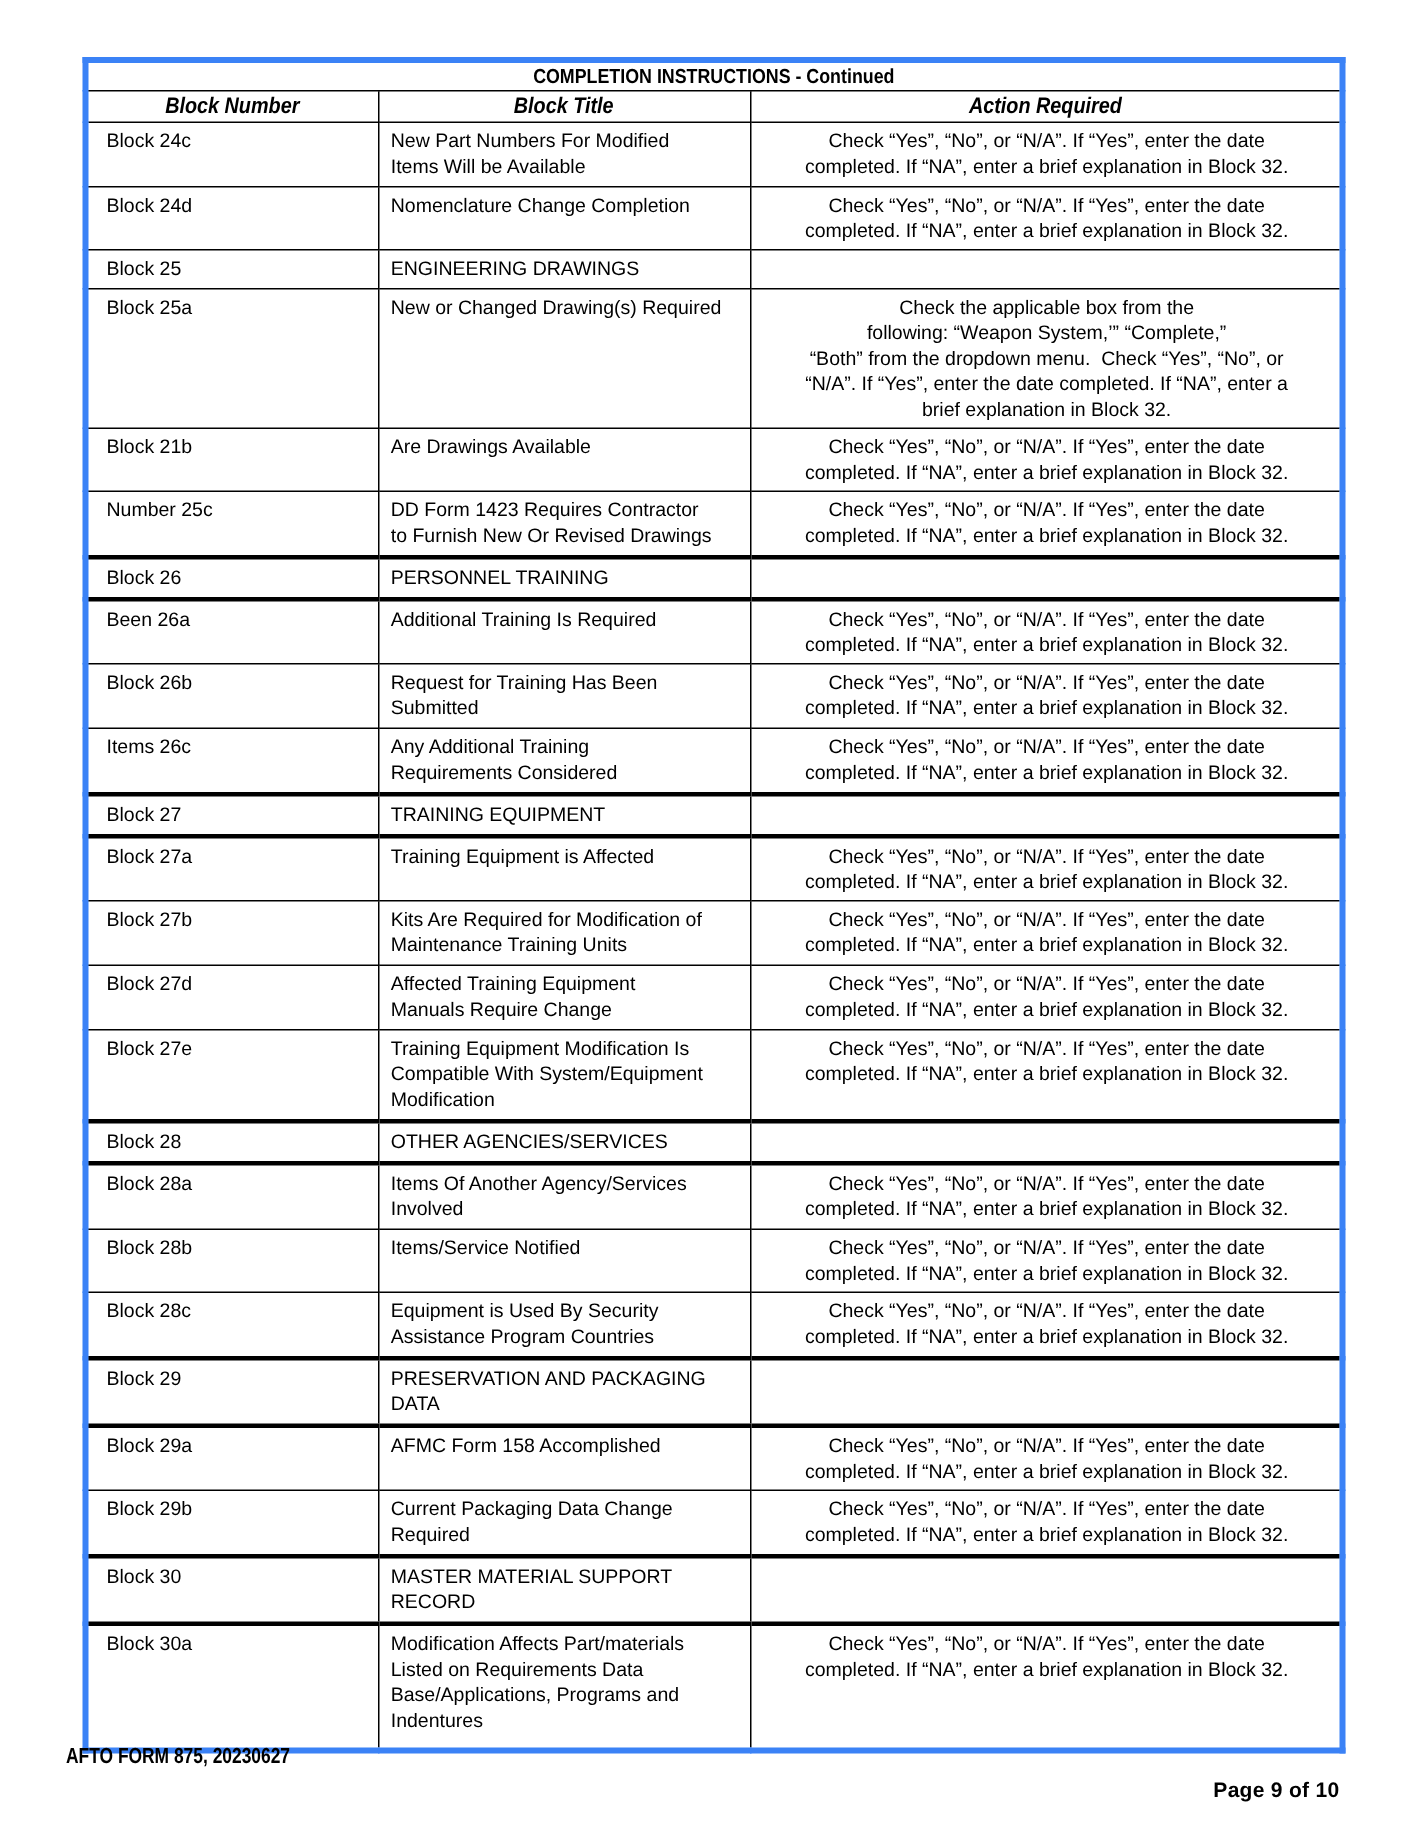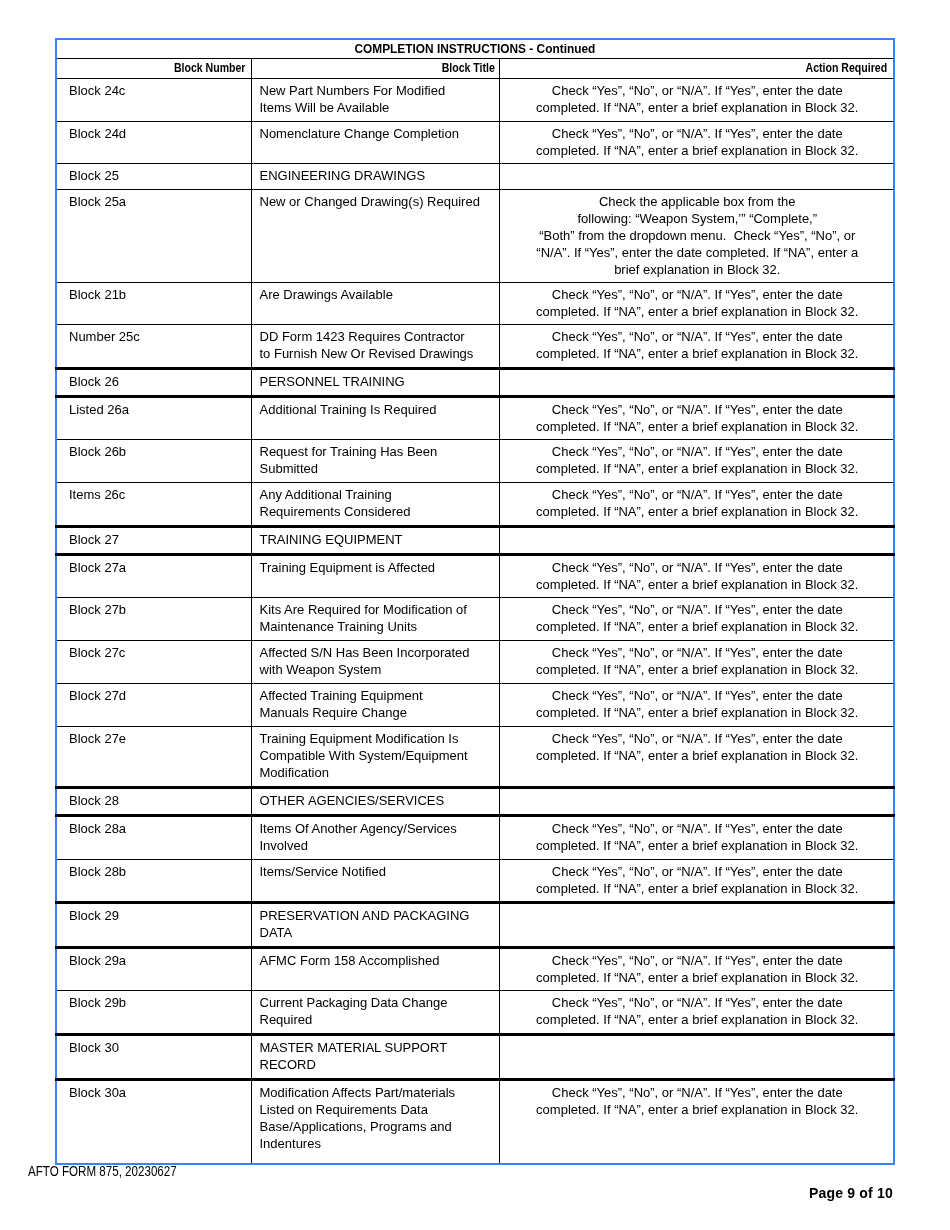--- a/index.html
+++ b/index.html
@@ -13,66 +13,67 @@
     overflow: hidden;
   }
   table.instructions {
     position: absolute;
     left: 55px;
     top: 38px;
     width: 838px;
     border-collapse: collapse;
     table-layout: fixed;
     background: #fff;
-    border: 2px solid #3b82f6;
+    border: 4px solid #3b82f6;
   }
   table.instructions th,
   table.instructions td {
     border: 1px solid #000;
     box-sizing: border-box;
   }
   .title-cell {
     height: 17px;
     text-align: center;
     font-weight: bold;
     font-size: 13.5px;
     padding: 1px 0 2px 0;
     border-bottom: 1px solid #000;
   }
   .header-row th {
     height: 20px;
-    text-align: right;
+    text-align: center;
     vertical-align: middle;
     font-weight: bold;
-    font-size: 12px;
+    font-size: 15px;
     padding: 1px 0 2px 0;
     border-bottom: 2px solid #000;
+    font-style: italic;
   }
   .cond {
     display: inline-block;
     transform: scaleX(0.88);
     transform-origin: center;
     white-space: nowrap;
   }
   tbody td {
     border-top: 2px solid #000;
     vertical-align: top;
     font-size: 13px;
     line-height: 17px;
     white-space: pre-wrap;
   }
   td.col-num    { padding: 3px 4px 5px 12px; }
   td.col-title  { padding: 3px 2px 5px 8px;  }
   td.col-action { padding: 3px 6px 4px 8px; text-align: center;  }
   tr.thick > td { border-top-width: 3px; border-bottom-width: 3px; }
   .footer-form {
     position: absolute;
-    left: 28px;
+    left: 44px;
     top: 1163px;
-    font-weight: normal;
+    font-weight: bold;
     font-size: 14.5px;
   }
   .footer-form .cond-left {
     display: inline-block;
     transform: scaleX(0.8);
     transform-origin: left center;
     white-space: nowrap;
   }
   .footer-page {
     position: absolute;
@@ -152,21 +153,21 @@
 to Furnish New Or Revised Drawings</td>
     <td class="col-action">Check “Yes”, “No”, or “N/A”. If “Yes”, enter the date
 completed. If “NA”, enter a brief explanation in Block 32.</td>
   </tr>
         <tr class="data-row section-row thick">
     <td class="col-num">Block 26</td>
     <td class="col-title">PERSONNEL TRAINING</td>
     <td class="col-action"></td>
   </tr>
         <tr class="data-row">
-    <td class="col-num">Listed 26a</td>
+    <td class="col-num">Been 26a</td>
     <td class="col-title">Additional Training Is Required</td>
     <td class="col-action">Check “Yes”, “No”, or “N/A”. If “Yes”, enter the date
 completed. If “NA”, enter a brief explanation in Block 32.</td>
   </tr>
         <tr class="data-row">
     <td class="col-num">Block 26b</td>
     <td class="col-title">Request for Training Has Been
 Submitted</td>
     <td class="col-action">Check “Yes”, “No”, or “N/A”. If “Yes”, enter the date
 completed. If “NA”, enter a brief explanation in Block 32.</td>
@@ -186,27 +187,20 @@
         <tr class="data-row">
     <td class="col-num">Block 27a</td>
     <td class="col-title">Training Equipment is Affected</td>
     <td class="col-action">Check “Yes”, “No”, or “N/A”. If “Yes”, enter the date
 completed. If “NA”, enter a brief explanation in Block 32.</td>
   </tr>
         <tr class="data-row">
     <td class="col-num">Block 27b</td>
     <td class="col-title">Kits Are Required for Modification of
 Maintenance Training Units</td>
-    <td class="col-action">Check “Yes”, “No”, or “N/A”. If “Yes”, enter the date
-completed. If “NA”, enter a brief explanation in Block 32.</td>
-  </tr>
-        <tr class="data-row">
-    <td class="col-num">Block 27c</td>
-    <td class="col-title">Affected S/N Has Been Incorporated
-with Weapon System</td>
     <td class="col-action">Check “Yes”, “No”, or “N/A”. If “Yes”, enter the date
 completed. If “NA”, enter a brief explanation in Block 32.</td>
   </tr>
         <tr class="data-row">
     <td class="col-num">Block 27d</td>
     <td class="col-title">Affected Training Equipment
 Manuals Require Change</td>
     <td class="col-action">Check “Yes”, “No”, or “N/A”. If “Yes”, enter the date
 completed. If “NA”, enter a brief explanation in Block 32.</td>
   </tr>
@@ -226,20 +220,27 @@
         <tr class="data-row">
     <td class="col-num">Block 28a</td>
     <td class="col-title">Items Of Another Agency/Services
 Involved</td>
     <td class="col-action">Check “Yes”, “No”, or “N/A”. If “Yes”, enter the date
 completed. If “NA”, enter a brief explanation in Block 32.</td>
   </tr>
         <tr class="data-row">
     <td class="col-num">Block 28b</td>
     <td class="col-title">Items/Service Notified</td>
+    <td class="col-action">Check “Yes”, “No”, or “N/A”. If “Yes”, enter the date
+completed. If “NA”, enter a brief explanation in Block 32.</td>
+  </tr>
+        <tr class="data-row">
+    <td class="col-num">Block 28c</td>
+    <td class="col-title">Equipment is Used By Security
+Assistance Program Countries</td>
     <td class="col-action">Check “Yes”, “No”, or “N/A”. If “Yes”, enter the date
 completed. If “NA”, enter a brief explanation in Block 32.</td>
   </tr>
         <tr class="data-row section-row thick">
     <td class="col-num">Block 29</td>
     <td class="col-title">PRESERVATION AND PACKAGING
 DATA</td>
     <td class="col-action"></td>
   </tr>
         <tr class="data-row">

